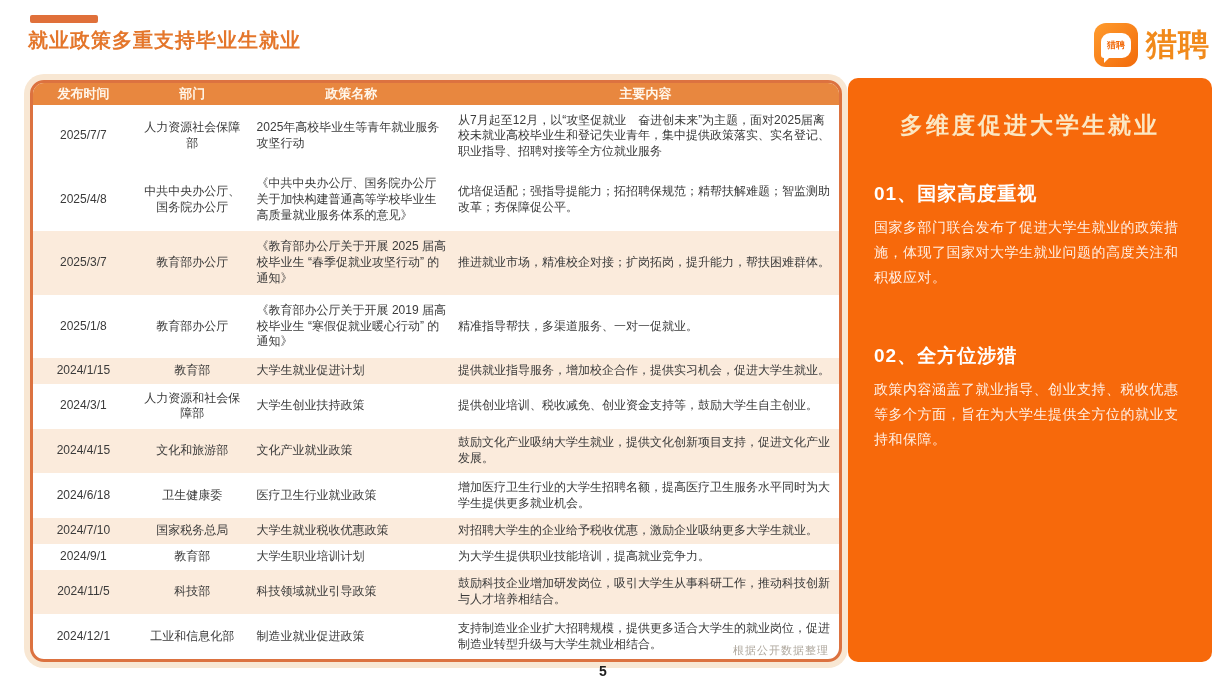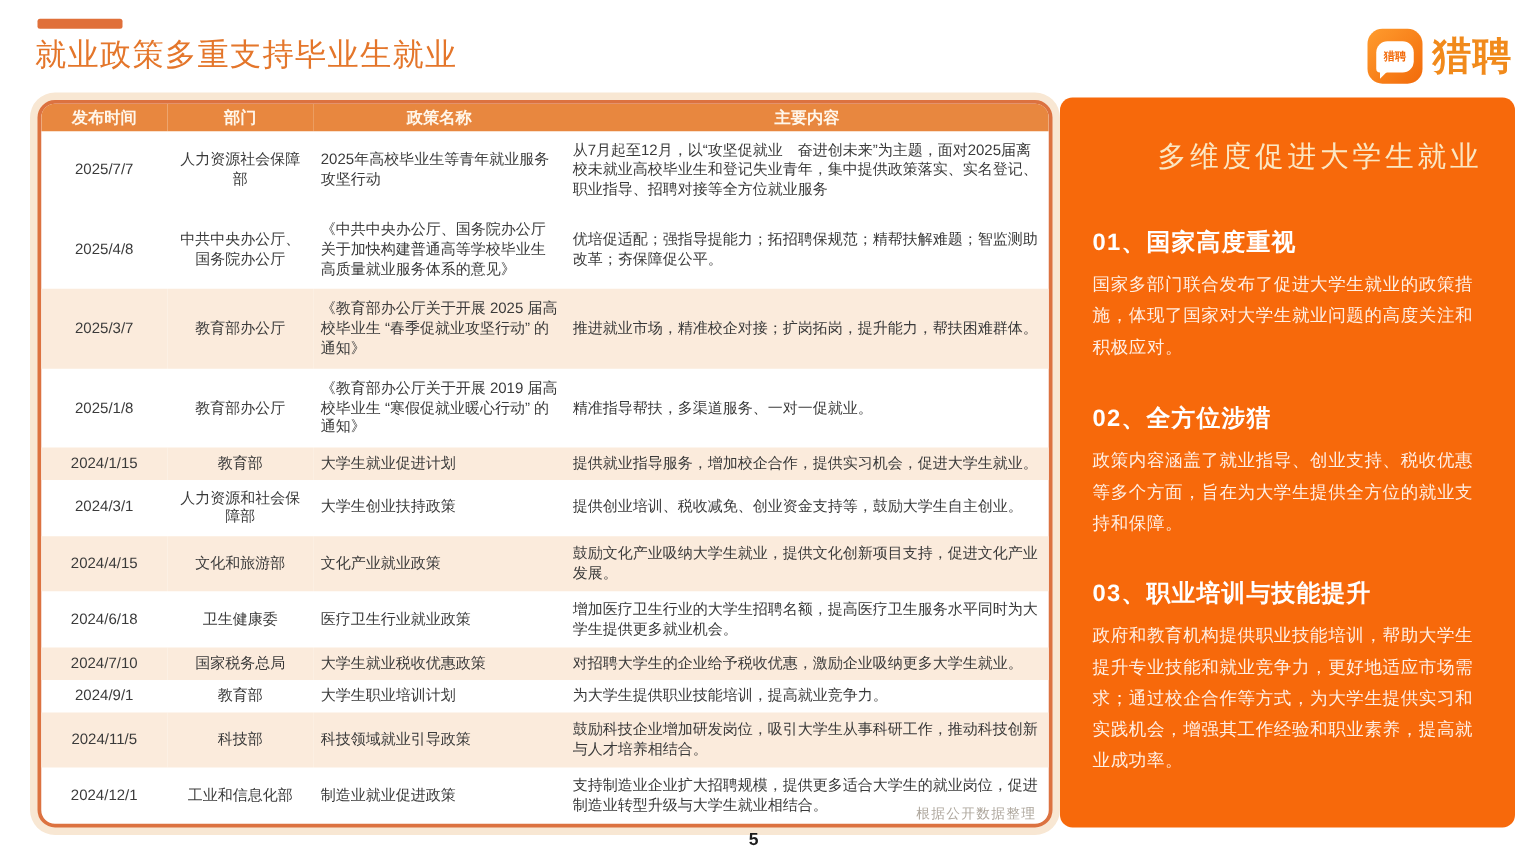--- a/index.html
+++ b/index.html
@@ -6,22 +6,22 @@
   html,body { margin:0; padding:0; }
   body {
     width:1230px; height:680px; position:relative; overflow:hidden;
     background:#ffffff;
     font-family:"Liberation Sans", sans-serif;
   }
 
   
   .top-bar { position:absolute; left:30px; top:15px; width:68px; height:8px;
     background:#E0703A; border-radius:2px; }
-  .page-title { position:absolute; left:28px; top:27px; font-size:25px;
-    font-weight:normal; color:#E4762B; letter-spacing:1px; }
+  .page-title { position:absolute; left:28px; top:27px; font-size:20px;
+    font-weight:bold; color:#E4762B; letter-spacing:1px; }
 
   
   .logo { position:absolute; right:20px; top:23px; display:flex; align-items:center; gap:8px; }
   .logo-icon { width:44px; height:44px; border-radius:12px;
     background:linear-gradient(135deg,#FF9C2E,#F26A0A);
     display:flex; align-items:center; justify-content:center; }
   .bubble { width:30px; height:25px; background:#fff; border-radius:9px 9px 9px 3px;
     display:flex; align-items:center; justify-content:center; position:relative; }
   .bubble::after { content:""; position:absolute; left:3px; bottom:-5px;
     width:0; height:0; border:5px solid transparent; border-top-color:#fff; border-left-color:#fff; }
@@ -42,22 +42,22 @@
 
   .footnote { position:absolute; left:733px; top:643px; font-size:11px;
     color:#AFA89E; letter-spacing:1px; }
   .page-num { position:absolute; left:599px; top:663px; font-size:14px;
     font-weight:bold; color:#1d1d1d; }
 
   
   .panel { position:absolute; left:848px; top:78px; width:364px; height:584px;
     background:#F7690B; border-radius:10px; padding:26px 26px; color:#fff; }
   .panel-title { font-family:"DejaVu Serif", serif; font-size:23px; color:#FBE7C3;
-    text-align:right; letter-spacing:3px; font-weight:400; margin:6px 0 0; }
-  .section { margin-top:32px; }
+    text-align:center; letter-spacing:3px; font-weight:700; margin:6px 0 0; }
+  .section { margin-top:53px; }
   .section.first { margin-top:40px; }
   .section h3 { margin:0 0 8px; font-size:19px; font-weight:bold; color:#ffffff;
     letter-spacing:1px; }
   .section p { margin:0; font-size:14px; line-height:1.78; color:#FFEFE4;
     letter-spacing:0.5px; }
 </style>
 </head>
 <body>
 
 <div class="top-bar"></div>
@@ -168,20 +168,16 @@
 <div class="panel">
   <div class="panel-title">多维度促进大学生就业</div>
   <div class="section first">
     <h3>01、国家高度重视</h3>
     <p>国家多部门联合发布了促进大学生就业的政策措施，体现了国家对大学生就业问题的高度关注和积极应对。</p>
   </div>
   <div class="section">
     <h3>02、全方位涉猎</h3>
     <p>政策内容涵盖了就业指导、创业支持、税收优惠等多个方面，旨在为大学生提供全方位的就业支持和保障。</p>
   </div>
-  <div class="section">
-    <h3>03、职业培训与技能提升</h3>
-    <p>政府和教育机构提供职业技能培训，帮助大学生提升专业技能和就业竞争力，更好地适应市场需求；通过校企合作等方式，为大学生提供实习和实践机会，增强其工作经验和职业素养，提高就业成功率。</p>
-  </div>
 </div>
 
 <div class="footnote">根据公开数据整理</div>
 <div class="page-num">5</div>
 
 </body></html>

